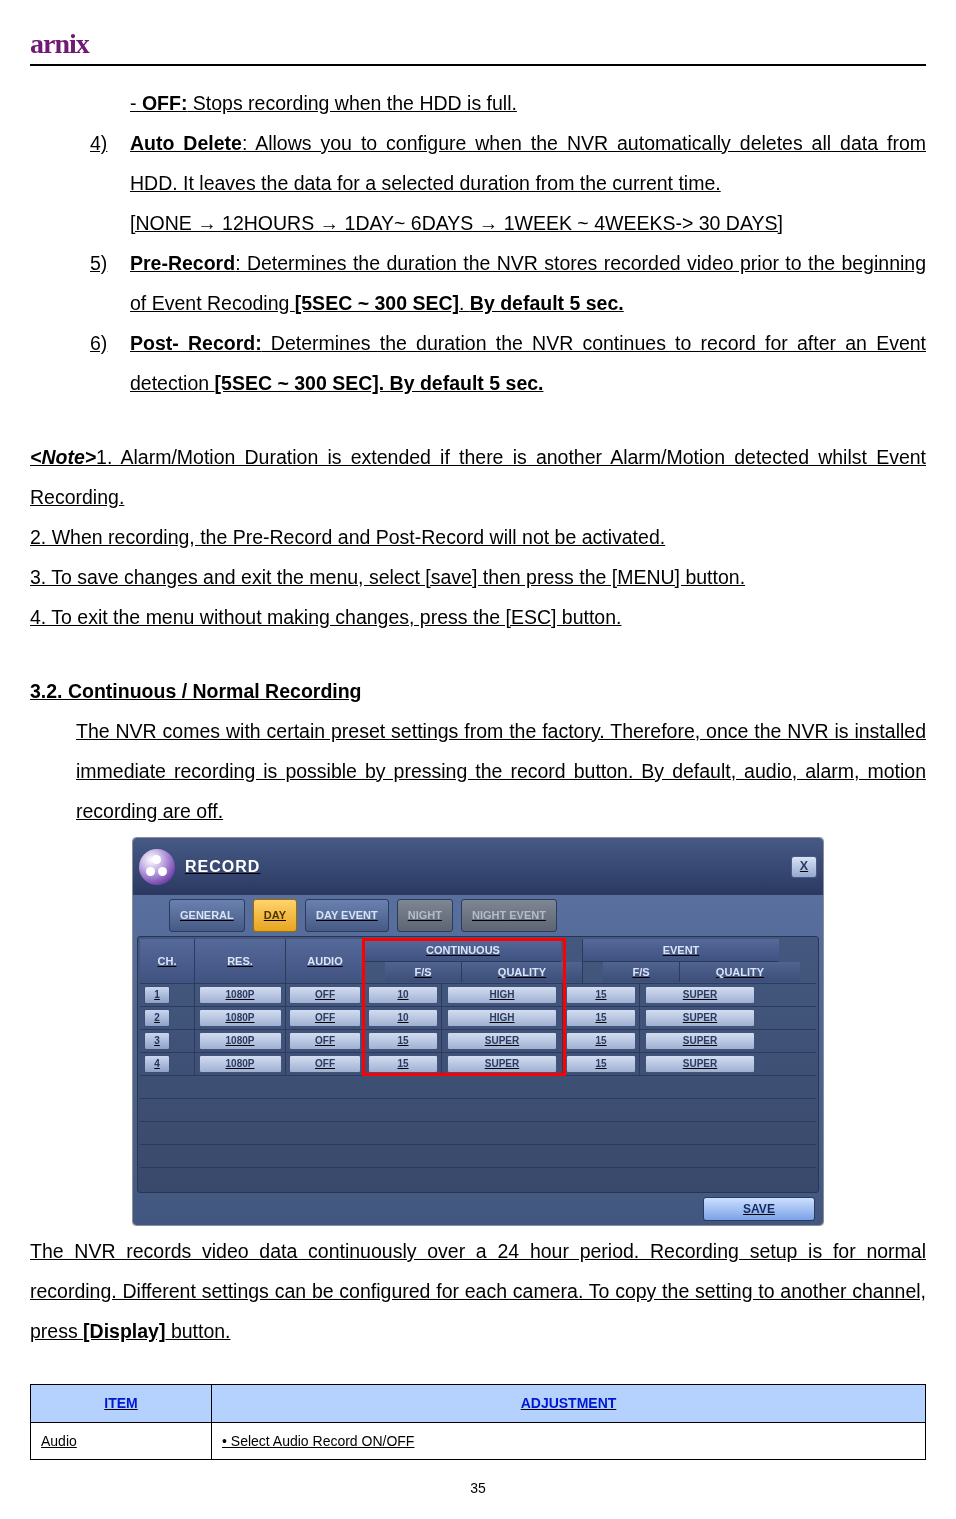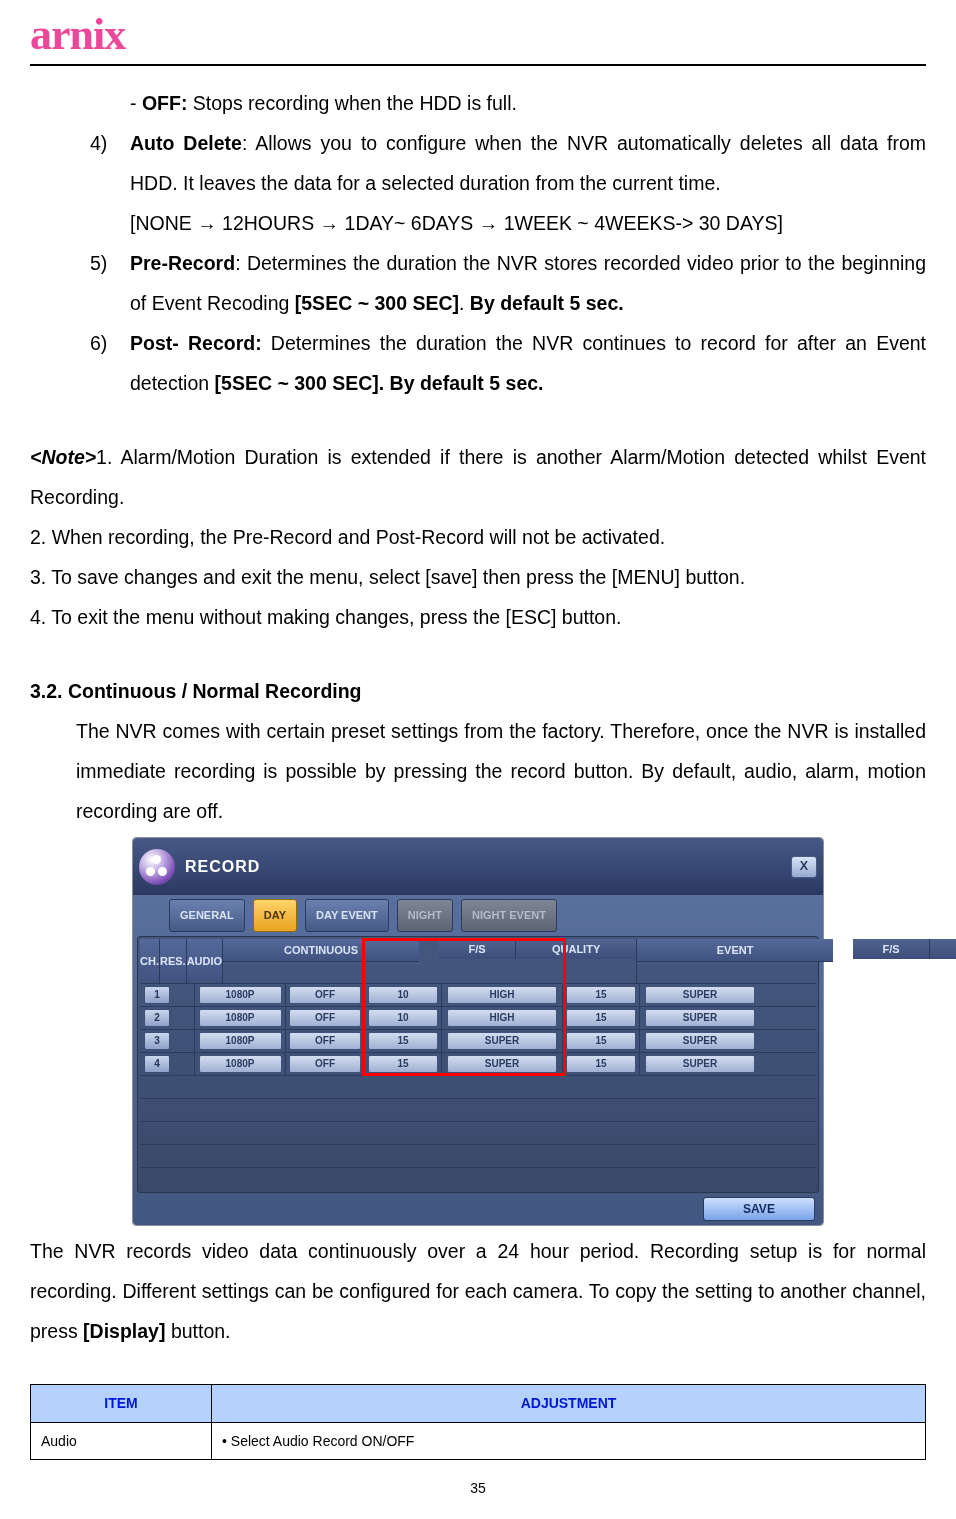--- a/index.html
+++ b/index.html
@@ -16,33 +16,34 @@
     box-sizing: border-box;
   }
   .logo {
     display: flex;
     align-items: flex-end;
     height: 50px;
     margin-bottom: 4px;
   }
   .logo-text {
     font-family: Georgia, serif;
-    font-size: 44px;
+    font-size: 28px;
     font-weight: bold;
-    color: #ec4899;
+    color: #701a75;
     letter-spacing: -1px;
   }
   .hr {
     border: none;
     border-top: 2px solid #000;
     margin: 0 0 18px 0;
   }
   .content {
     font-size: 19.5px;
     line-height: 2.05;
+    text-decoration: underline;
   }
   .off-line { margin-left: 100px; }
   .list-segment { display: flex; margin-left: 60px; }
   .list-num { flex: 0 0 40px; }
   .list-body { flex: 1; text-align: justify; }
   .note-block { margin-top: 34px; }
   .note-line { text-align: justify; }
   .section-heading { font-weight: bold; margin-top: 34px; }
   .section-body { margin-left: 46px; text-align: justify; }
   
@@ -105,21 +106,21 @@
     font-size:11px; font-weight:bold; color:#dbe5f7;
     border-right:1px solid #2c3a5e;
   }
   .cell:last-child { border-right:none; }
   .w-ch   { width: 54px; }
   .w-res  { width: 90px; }
   .w-aud  { width: 78px; }
   .w-fs   { width: 76px; }
   .w-qual { width: 120px; }
   .hdr-row .cell { background:linear-gradient(#55699a,#3f5280); }
-  .hdr-group { display:flex; flex-direction:row; }
+  .hdr-group { display:flex; flex-direction:column; }
   .hdr-group-title {
     height:22px; display:flex; align-items:center; justify-content:center;
     font-size:11px; font-weight:bold; background:linear-gradient(#55699a,#3f5280);
     border-bottom:1px solid #2c3a5e; color:#dbe5f7;
   }
   .hdr-sub { display:flex;margin-left:20px; }
   .hdr-sub .cell { background:linear-gradient(#50648f,#3c4e79); height:20px; }
   .data-row { border-top:1px solid #2c3a5e; }
   .ch-num {
     width:24px; height:16px; background:linear-gradient(#c9d6ee,#8ea1c8);

